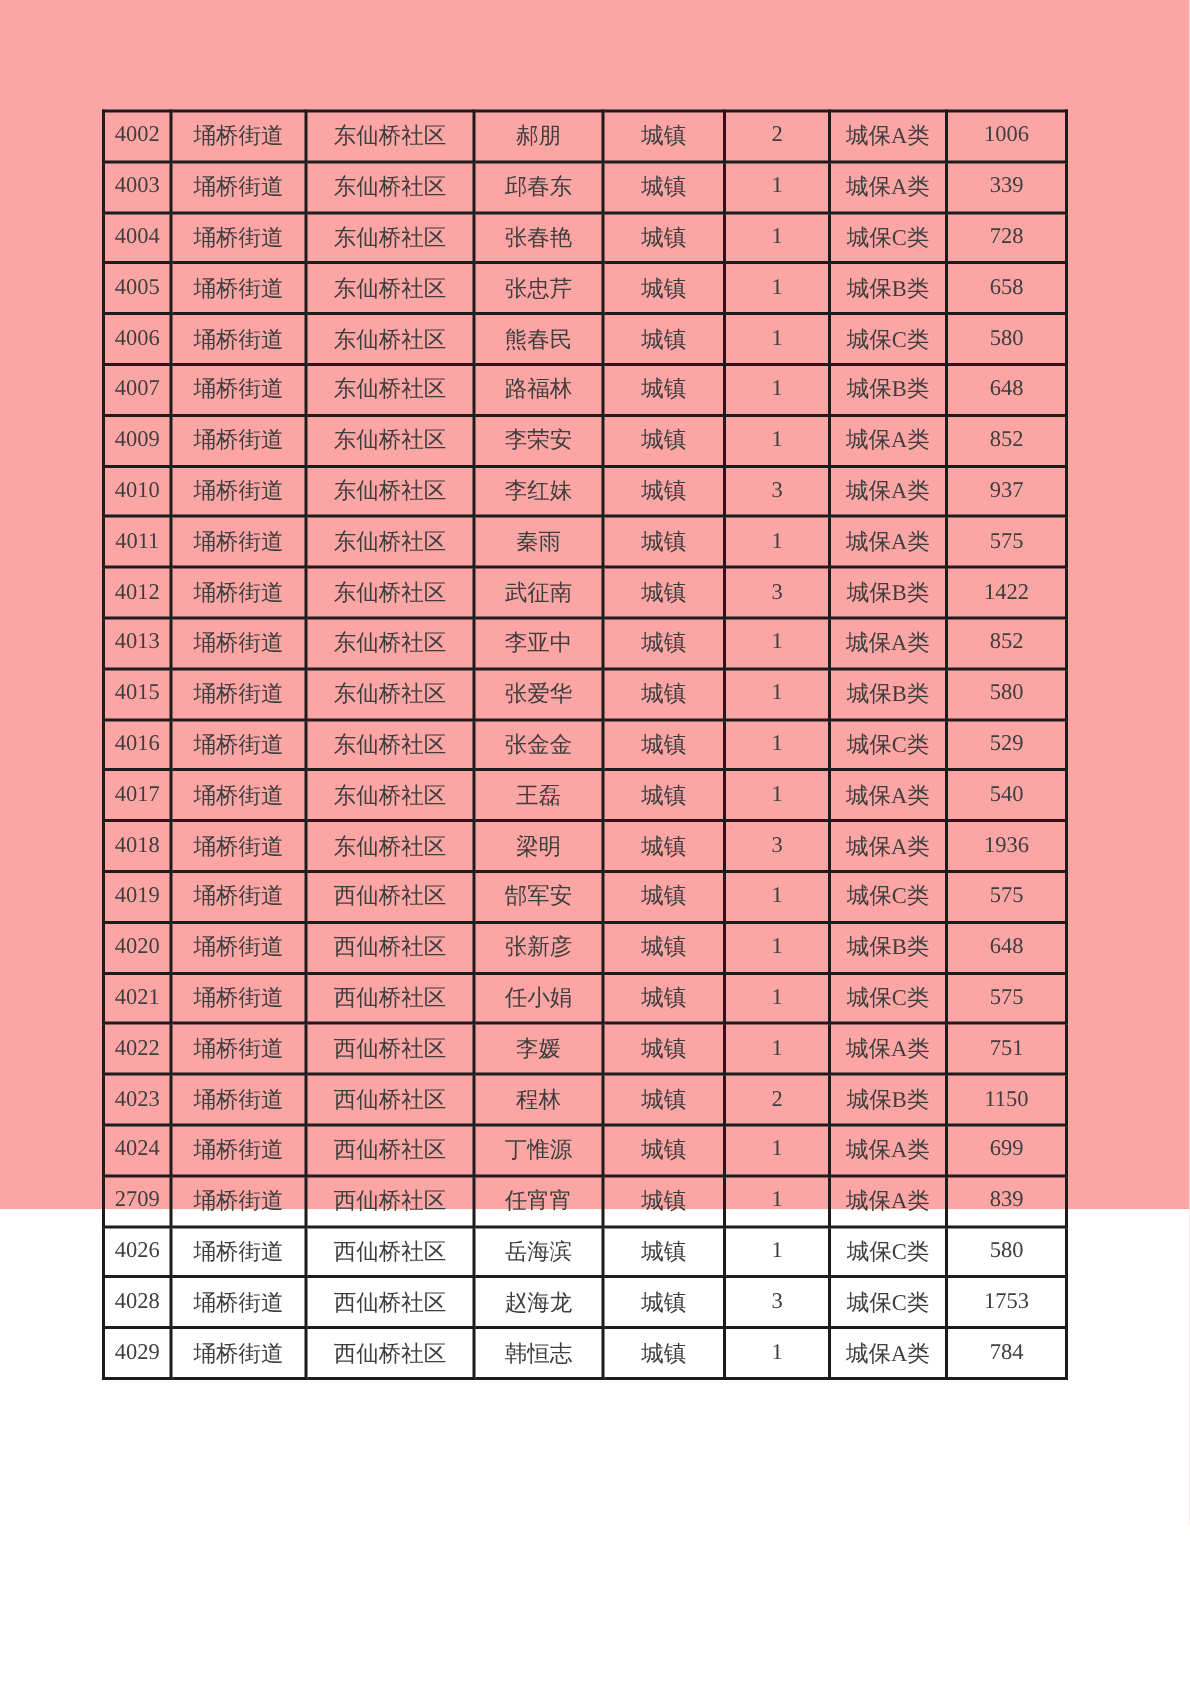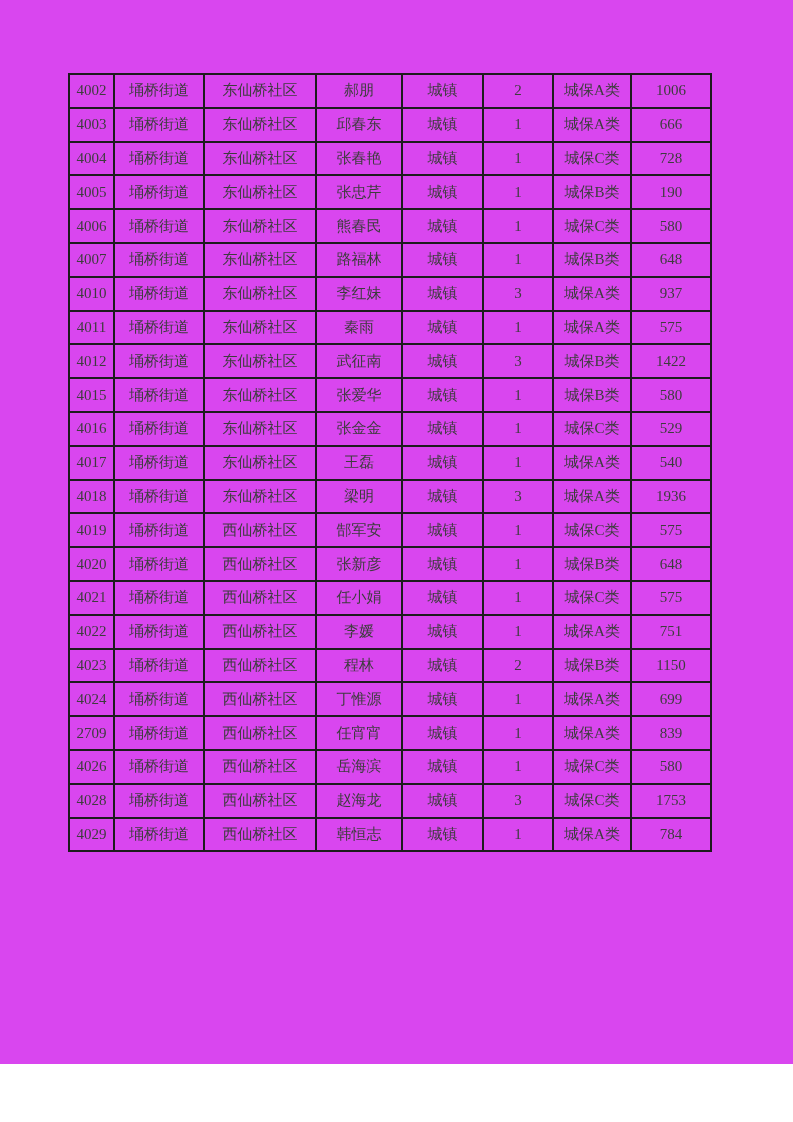--- a/index.html
+++ b/index.html
@@ -7,22 +7,22 @@
     padding: 0;
     width: 793px;
     height: 1122px;
     background: #ffffff;
     overflow: hidden;
     font-family: "Liberation Serif", "DejaVu Serif", serif;
   }
   .page {
     position: relative;
     width: 793px;
-    height: 1064px;
-    background: #d946ef;
+    height: 806px;
+    background: #fca5a5;
   }
   table.data-table {
     position: absolute;
     left: 68px;
     top: 73px;
     width: 642px;
     border-collapse: collapse;
     table-layout: fixed;
     border: 2px solid #1c1c1c;
   }
@@ -73,41 +73,41 @@
           <td>1006</td>
         </tr>
         <tr>
           <td>4003</td>
           <td>埇桥街道</td>
           <td>东仙桥社区</td>
           <td>邱春东</td>
           <td>城镇</td>
           <td>1</td>
           <td>城保A类</td>
-          <td>666</td>
+          <td>339</td>
         </tr>
         <tr>
           <td>4004</td>
           <td>埇桥街道</td>
           <td>东仙桥社区</td>
           <td>张春艳</td>
           <td>城镇</td>
           <td>1</td>
           <td>城保C类</td>
           <td>728</td>
         </tr>
         <tr>
           <td>4005</td>
           <td>埇桥街道</td>
           <td>东仙桥社区</td>
           <td>张忠芹</td>
           <td>城镇</td>
           <td>1</td>
           <td>城保B类</td>
-          <td>190</td>
+          <td>658</td>
         </tr>
         <tr>
           <td>4006</td>
           <td>埇桥街道</td>
           <td>东仙桥社区</td>
           <td>熊春民</td>
           <td>城镇</td>
           <td>1</td>
           <td>城保C类</td>
           <td>580</td>
@@ -116,20 +116,30 @@
           <td>4007</td>
           <td>埇桥街道</td>
           <td>东仙桥社区</td>
           <td>路福林</td>
           <td>城镇</td>
           <td>1</td>
           <td>城保B类</td>
           <td>648</td>
         </tr>
         <tr>
+          <td>4009</td>
+          <td>埇桥街道</td>
+          <td>东仙桥社区</td>
+          <td>李荣安</td>
+          <td>城镇</td>
+          <td>1</td>
+          <td>城保A类</td>
+          <td>852</td>
+        </tr>
+        <tr>
           <td>4010</td>
           <td>埇桥街道</td>
           <td>东仙桥社区</td>
           <td>李红妹</td>
           <td>城镇</td>
           <td>3</td>
           <td>城保A类</td>
           <td>937</td>
         </tr>
         <tr>
@@ -144,20 +154,30 @@
         </tr>
         <tr>
           <td>4012</td>
           <td>埇桥街道</td>
           <td>东仙桥社区</td>
           <td>武征南</td>
           <td>城镇</td>
           <td>3</td>
           <td>城保B类</td>
           <td>1422</td>
+        </tr>
+        <tr>
+          <td>4013</td>
+          <td>埇桥街道</td>
+          <td>东仙桥社区</td>
+          <td>李亚中</td>
+          <td>城镇</td>
+          <td>1</td>
+          <td>城保A类</td>
+          <td>852</td>
         </tr>
         <tr>
           <td>4015</td>
           <td>埇桥街道</td>
           <td>东仙桥社区</td>
           <td>张爱华</td>
           <td>城镇</td>
           <td>1</td>
           <td>城保B类</td>
           <td>580</td>

